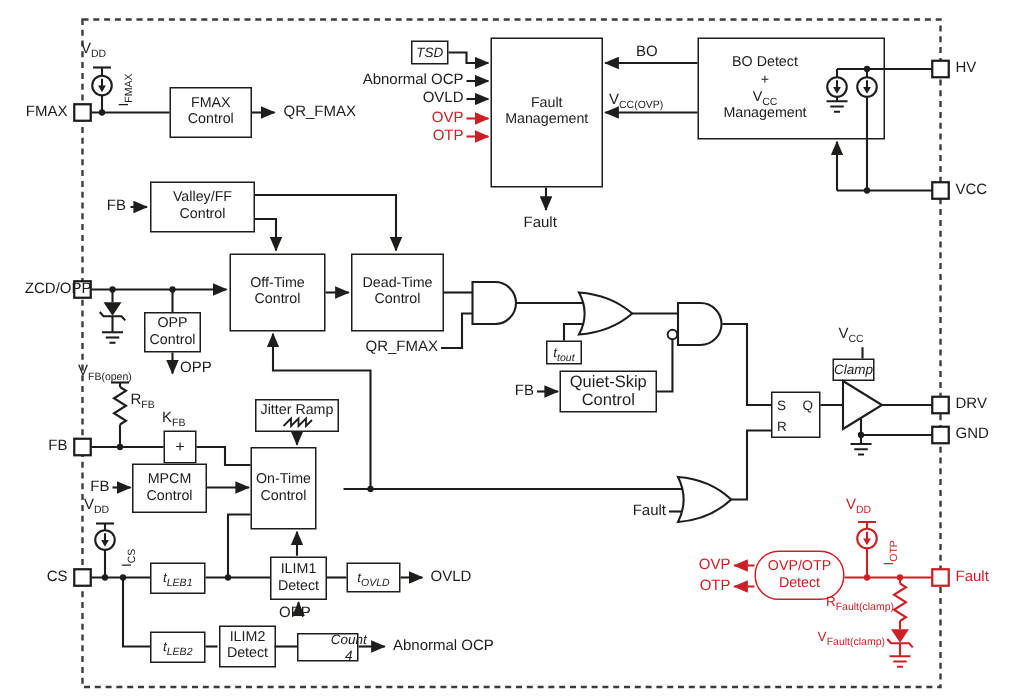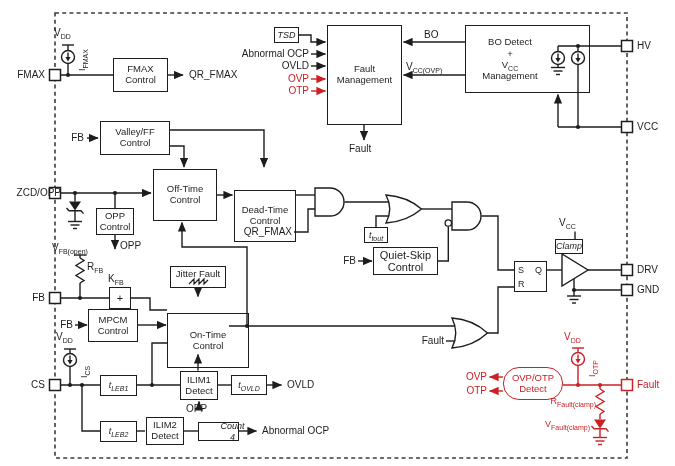--- a/index.html
+++ b/index.html
@@ -24,29 +24,29 @@
 <body>
 
 <div class="stage">
 
   <div class="block" style="left:113px;top:58px;width:55px;height:34px;">FMAX
 Control</div>
   <div class="block" style="left:100px;top:121px;width:70px;height:34px;">Valley/FF
 Control</div>
   <div class="block" style="left:153px;top:169px;width:64px;height:52px;">Off-Time
 Control</div>
-  <div class="block" style="left:234px;top:169px;width:62px;height:52px;margin-top:21px;">Dead-Time
+  <div class="block" style="left:234px;top:169px;width:62px;height:52px;">Dead-Time
 Control</div>
   <div class="block" style="left:96px;top:208px;width:38px;height:27px;">OPP
 Control</div>
-  <div class="block" style="left:170px;top:266px;width:56px;height:22px;align-items:flex-start;padding-top:2px;">Jitter Fault</div>
+  <div class="block" style="left:170px;top:266px;width:56px;height:22px;align-items:flex-start;padding-top:2px;">Jitter Ramp</div>
   <div class="block" style="left:109px;top:287px;width:22px;height:22px;font-size:11px;">+</div>
   <div class="block" style="left:88px;top:309px;width:50px;height:33px;">MPCM
 Control</div>
-  <div class="block" style="left:167px;top:298px;width:82px;height:55px;margin-top:15px;">On-Time
+  <div class="block" style="left:167px;top:298px;width:44px;height:55px;">On-Time
 Control</div>
   <div class="block small" style="left:274px;top:27px;width:25px;height:16px;">TSD</div>
   <div class="block" style="left:327px;top:25px;width:75px;height:100px;">Fault
 Management</div>
 
   <div class="block" style="left:465px;top:25px;width:125px;height:68px;justify-content:flex-start;">
     <div class="inner-col" style="width:88px;">
       <span>BO Detect</span>
       <span>+</span>
       <span><span>V</span><sub>CC</sub></span>

